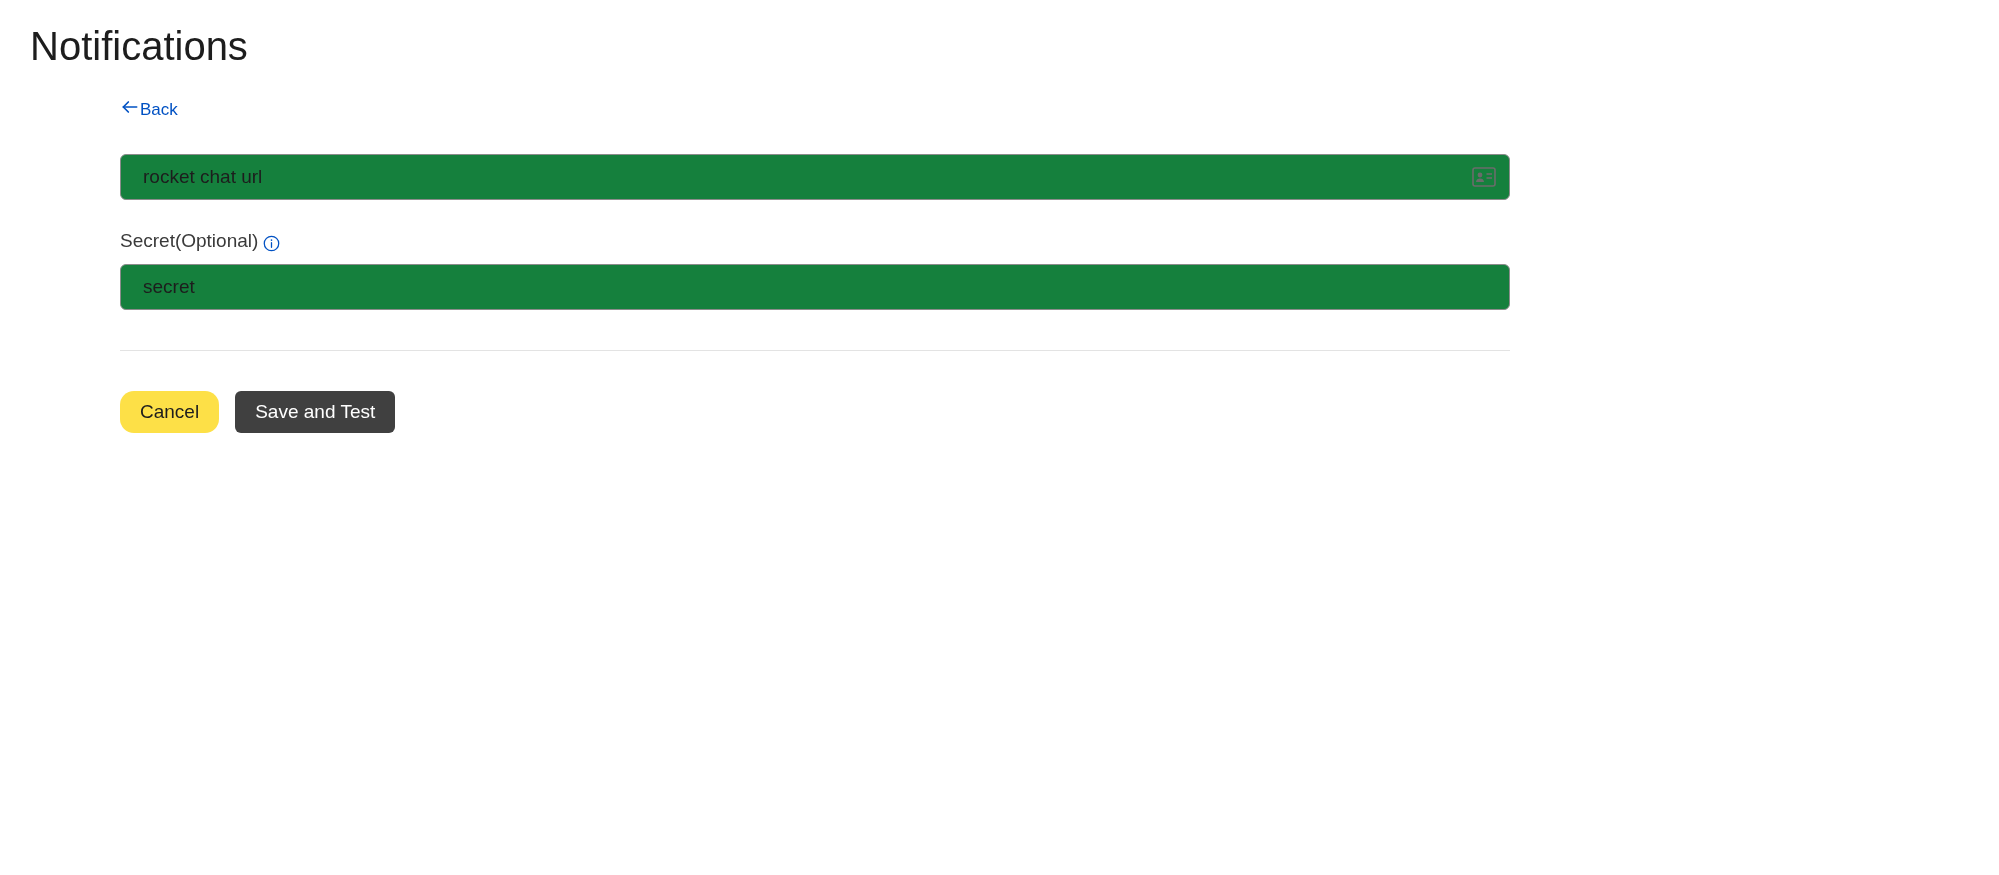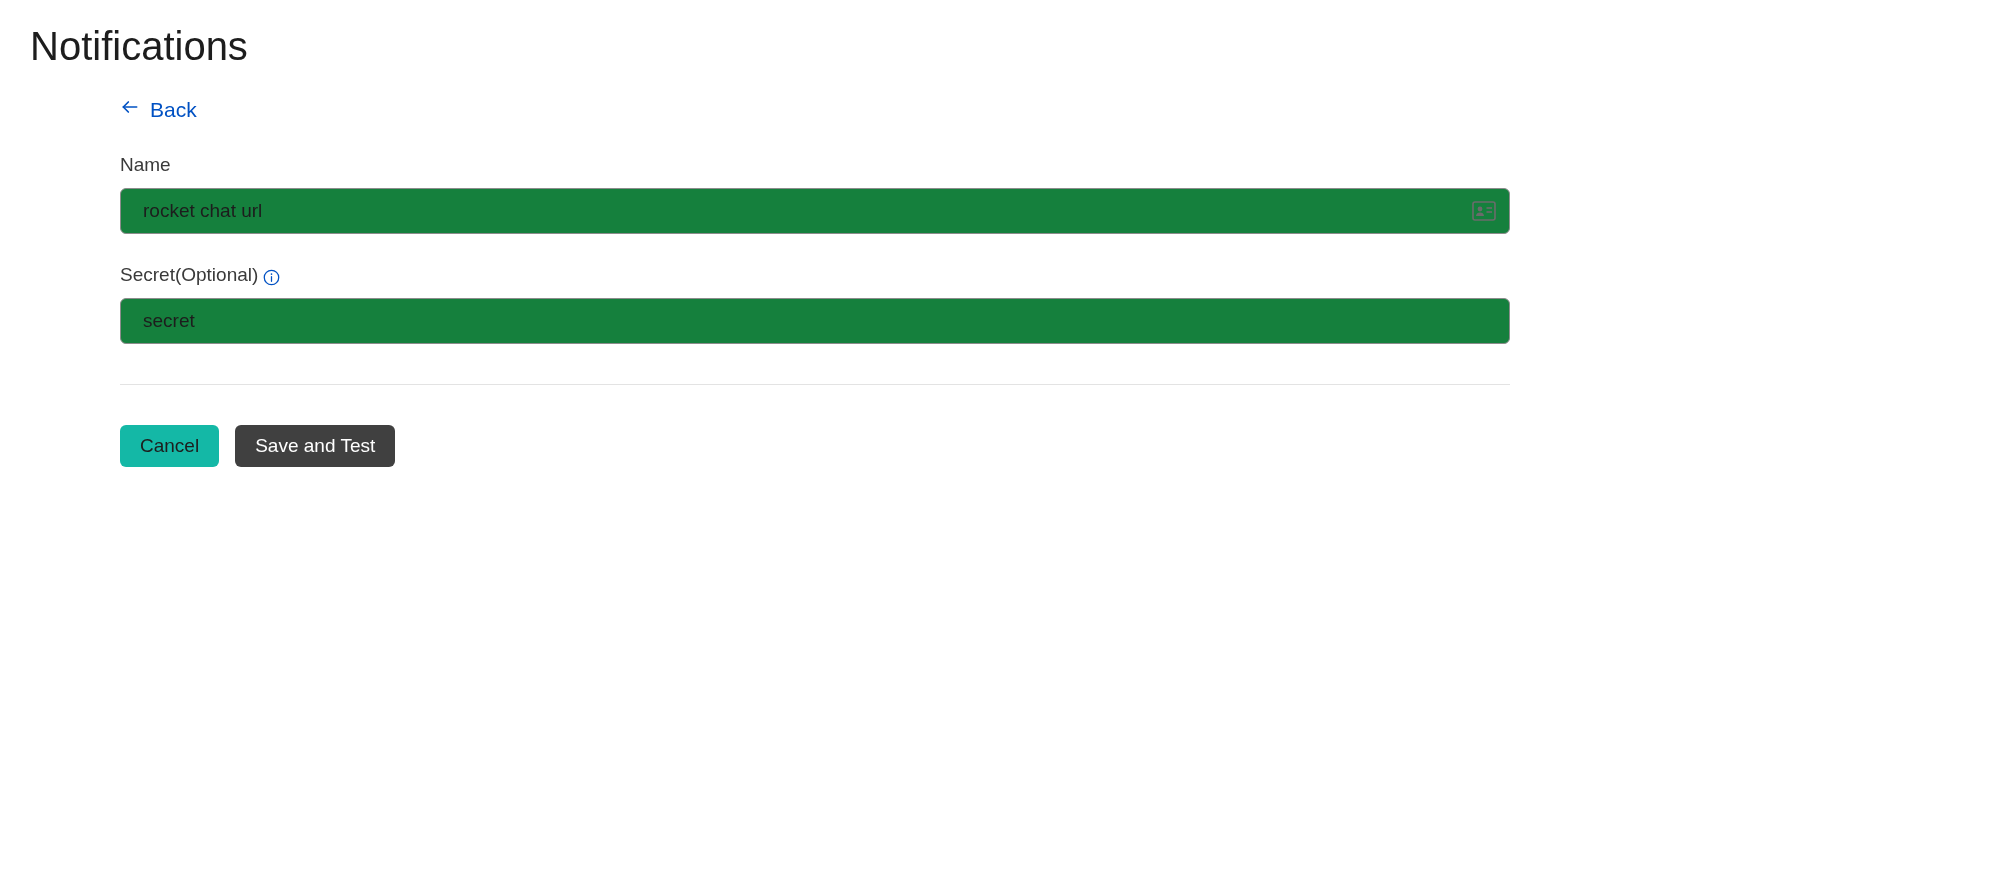--- a/index.html
+++ b/index.html
@@ -19,23 +19,22 @@
       color: #1d1d1d;
       margin-bottom: 28px;
     }
     .content {
       margin-left: 90px;
       max-width: 1390px;
     }
     .back-link {
       display: inline-flex;
       align-items: center;
-      gap: 10px;
       color: #0051c3;
-      font-size: 21px;
+      font-size: 17px;
       font-weight: 400;
       text-decoration: none;
       cursor: pointer;
       margin-bottom: 32px;
     }
     .back-link svg {
       width: 20px;
       height: 20px;
     }
     .section-title {
@@ -111,22 +110,23 @@
     }
     .btn {
       padding: 10px 20px;
       font-size: 19px;
       border-radius: 6px;
       border: none;
       cursor: pointer;
       font-family: inherit;
     }
     .btn-secondary {
-      background: #14b8a6;
+      background: #fde047;
       color: #1d1d1d;
+      border-radius: 14px;
     }
     .btn-primary {
       background: #404040;
       color: #ffffff;
     }
   </style>
 </head>
 <body>
 
 <h1 class="page-title">Notifications</h1>
@@ -138,21 +138,20 @@
       <svg viewBox="0 0 24 24" fill="none" stroke="#0051c3" stroke-width="2" stroke-linecap="round" stroke-linejoin="round">
         <line x1="20" y1="12" x2="4" y2="12"></line>
         <polyline points="10 18 4 12 10 6"></polyline>
       </svg>
     </span>
     <span>Back</span>
   </a>
 
 
   <div class="field-group">
-    <label class="field-label">Name</label>
     <div class="input-wrapper">
       <input type="text" class="text-input" value="rocket chat url" style="">
       <span class="input-suffix-icon">
         <svg viewBox="0 0 24 20" fill="none" stroke="#6b6b6b" stroke-width="1.6">
           <rect x="1" y="1" width="22" height="18" rx="2"></rect>
           <circle cx="8" cy="8" r="2.4" fill="#6b6b6b" stroke="none"></circle>
           <path d="M4 15 C4 12.5 6 11.5 8 11.5 C10 11.5 12 12.5 12 15" fill="#6b6b6b" stroke="none"></path>
           <line x1="14.5" y1="7" x2="20" y2="7"></line>
           <line x1="14.5" y1="11" x2="20" y2="11"></line>
         </svg>

